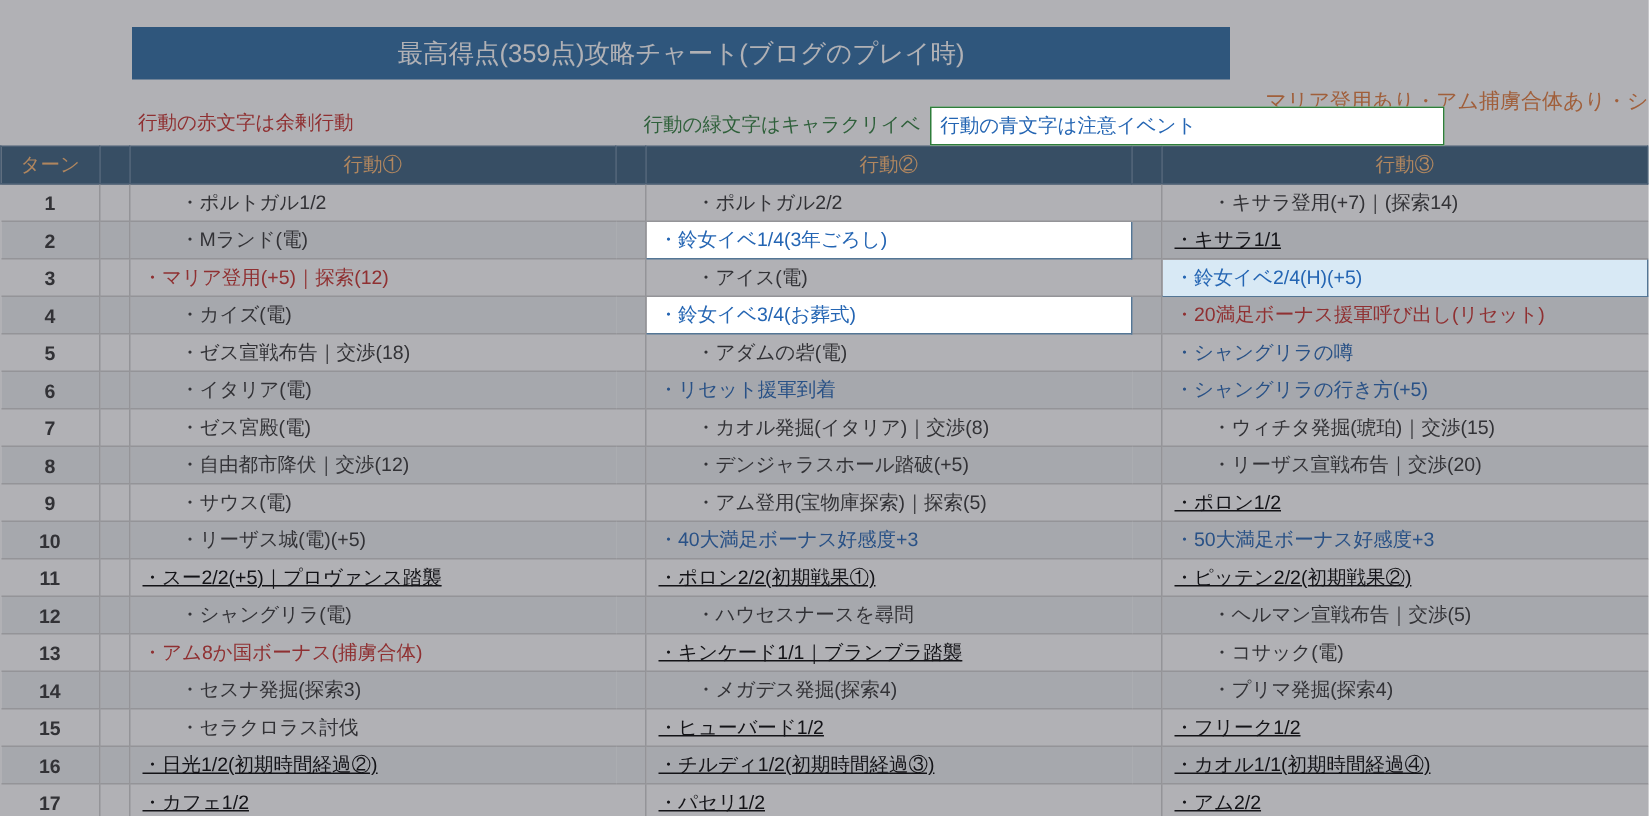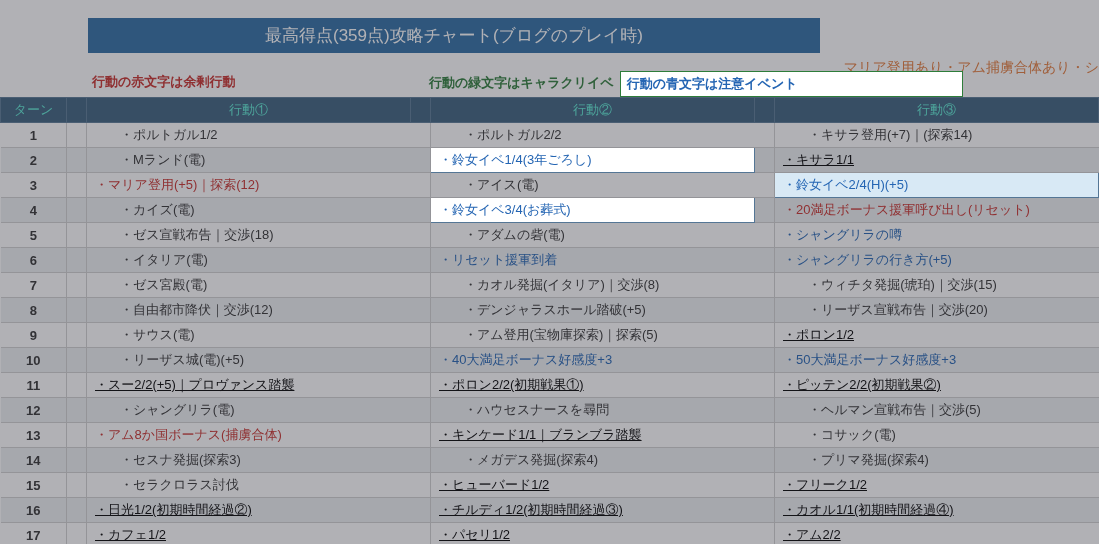--- a/index.html
+++ b/index.html
@@ -39,21 +39,21 @@
     white-space: nowrap;
     margin-top: 43px;
   }
   .legend-row {
     display: flex;
     margin-top: 18px;
     margin-bottom: 0;
   }
   .legend {
     font-size: 13px;
-    font-weight: bold;
+    font-weight: normal;
     padding: 2px 4px;
   }
   .legend.red { color: #c9302c; margin-left: 88px; width: 335px; }
   .legend.blue {
     color: #2465b3;
     width: 343px;
     background: #fff;
     border: 1px solid #2e7d3a;
     position: relative;
     z-index: 10;
@@ -63,21 +63,21 @@
     color: #2e7d3a;
     padding: 3px 6px;
   }
   table {
     border-collapse: collapse;
     width: 1099px;
     table-layout: fixed;
   }
   th {
     background: #3a5f7d;
-    color: #5eead4;
+    color: #fdba74;
     font-weight: normal;
     font-size: 13px;
     padding: 3px 6px;
     text-align: center;
     border: 1px solid #5a7a95;
   }
   th.turn { width: 66px; }
   th.sep { width: 20px; background:#3a5f7d; }
   th.act { width: auto; }
   td {

